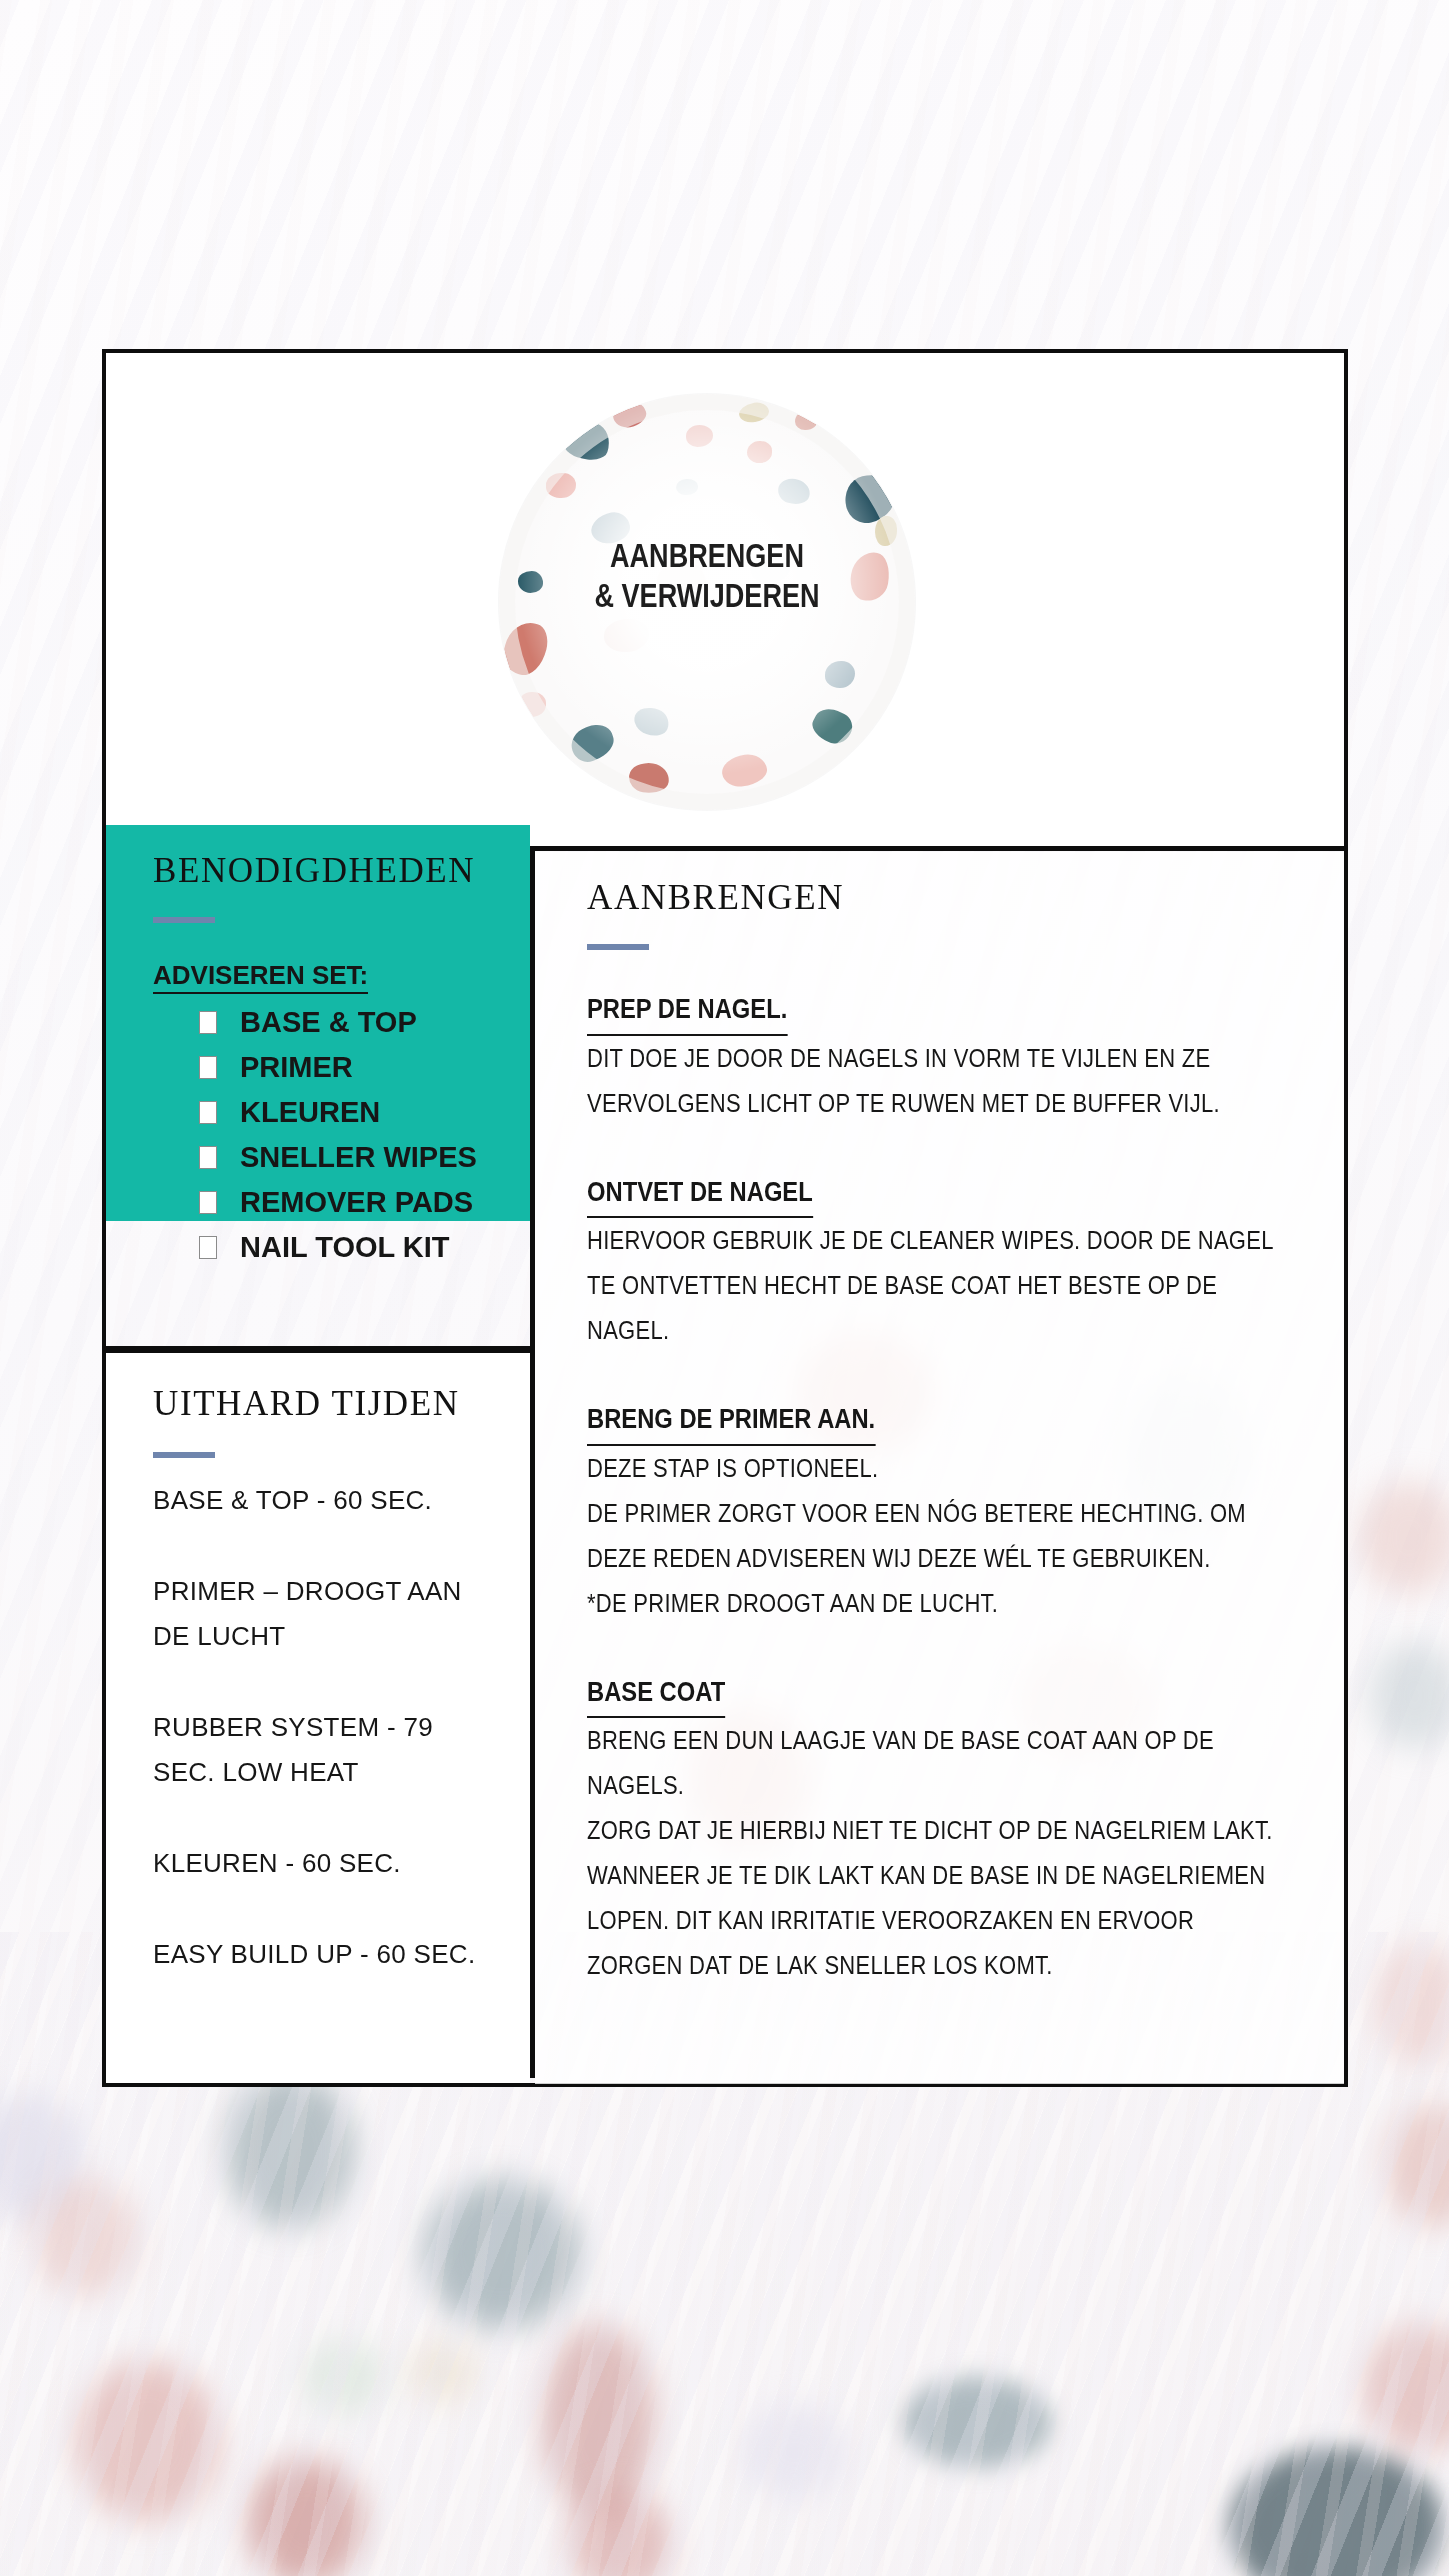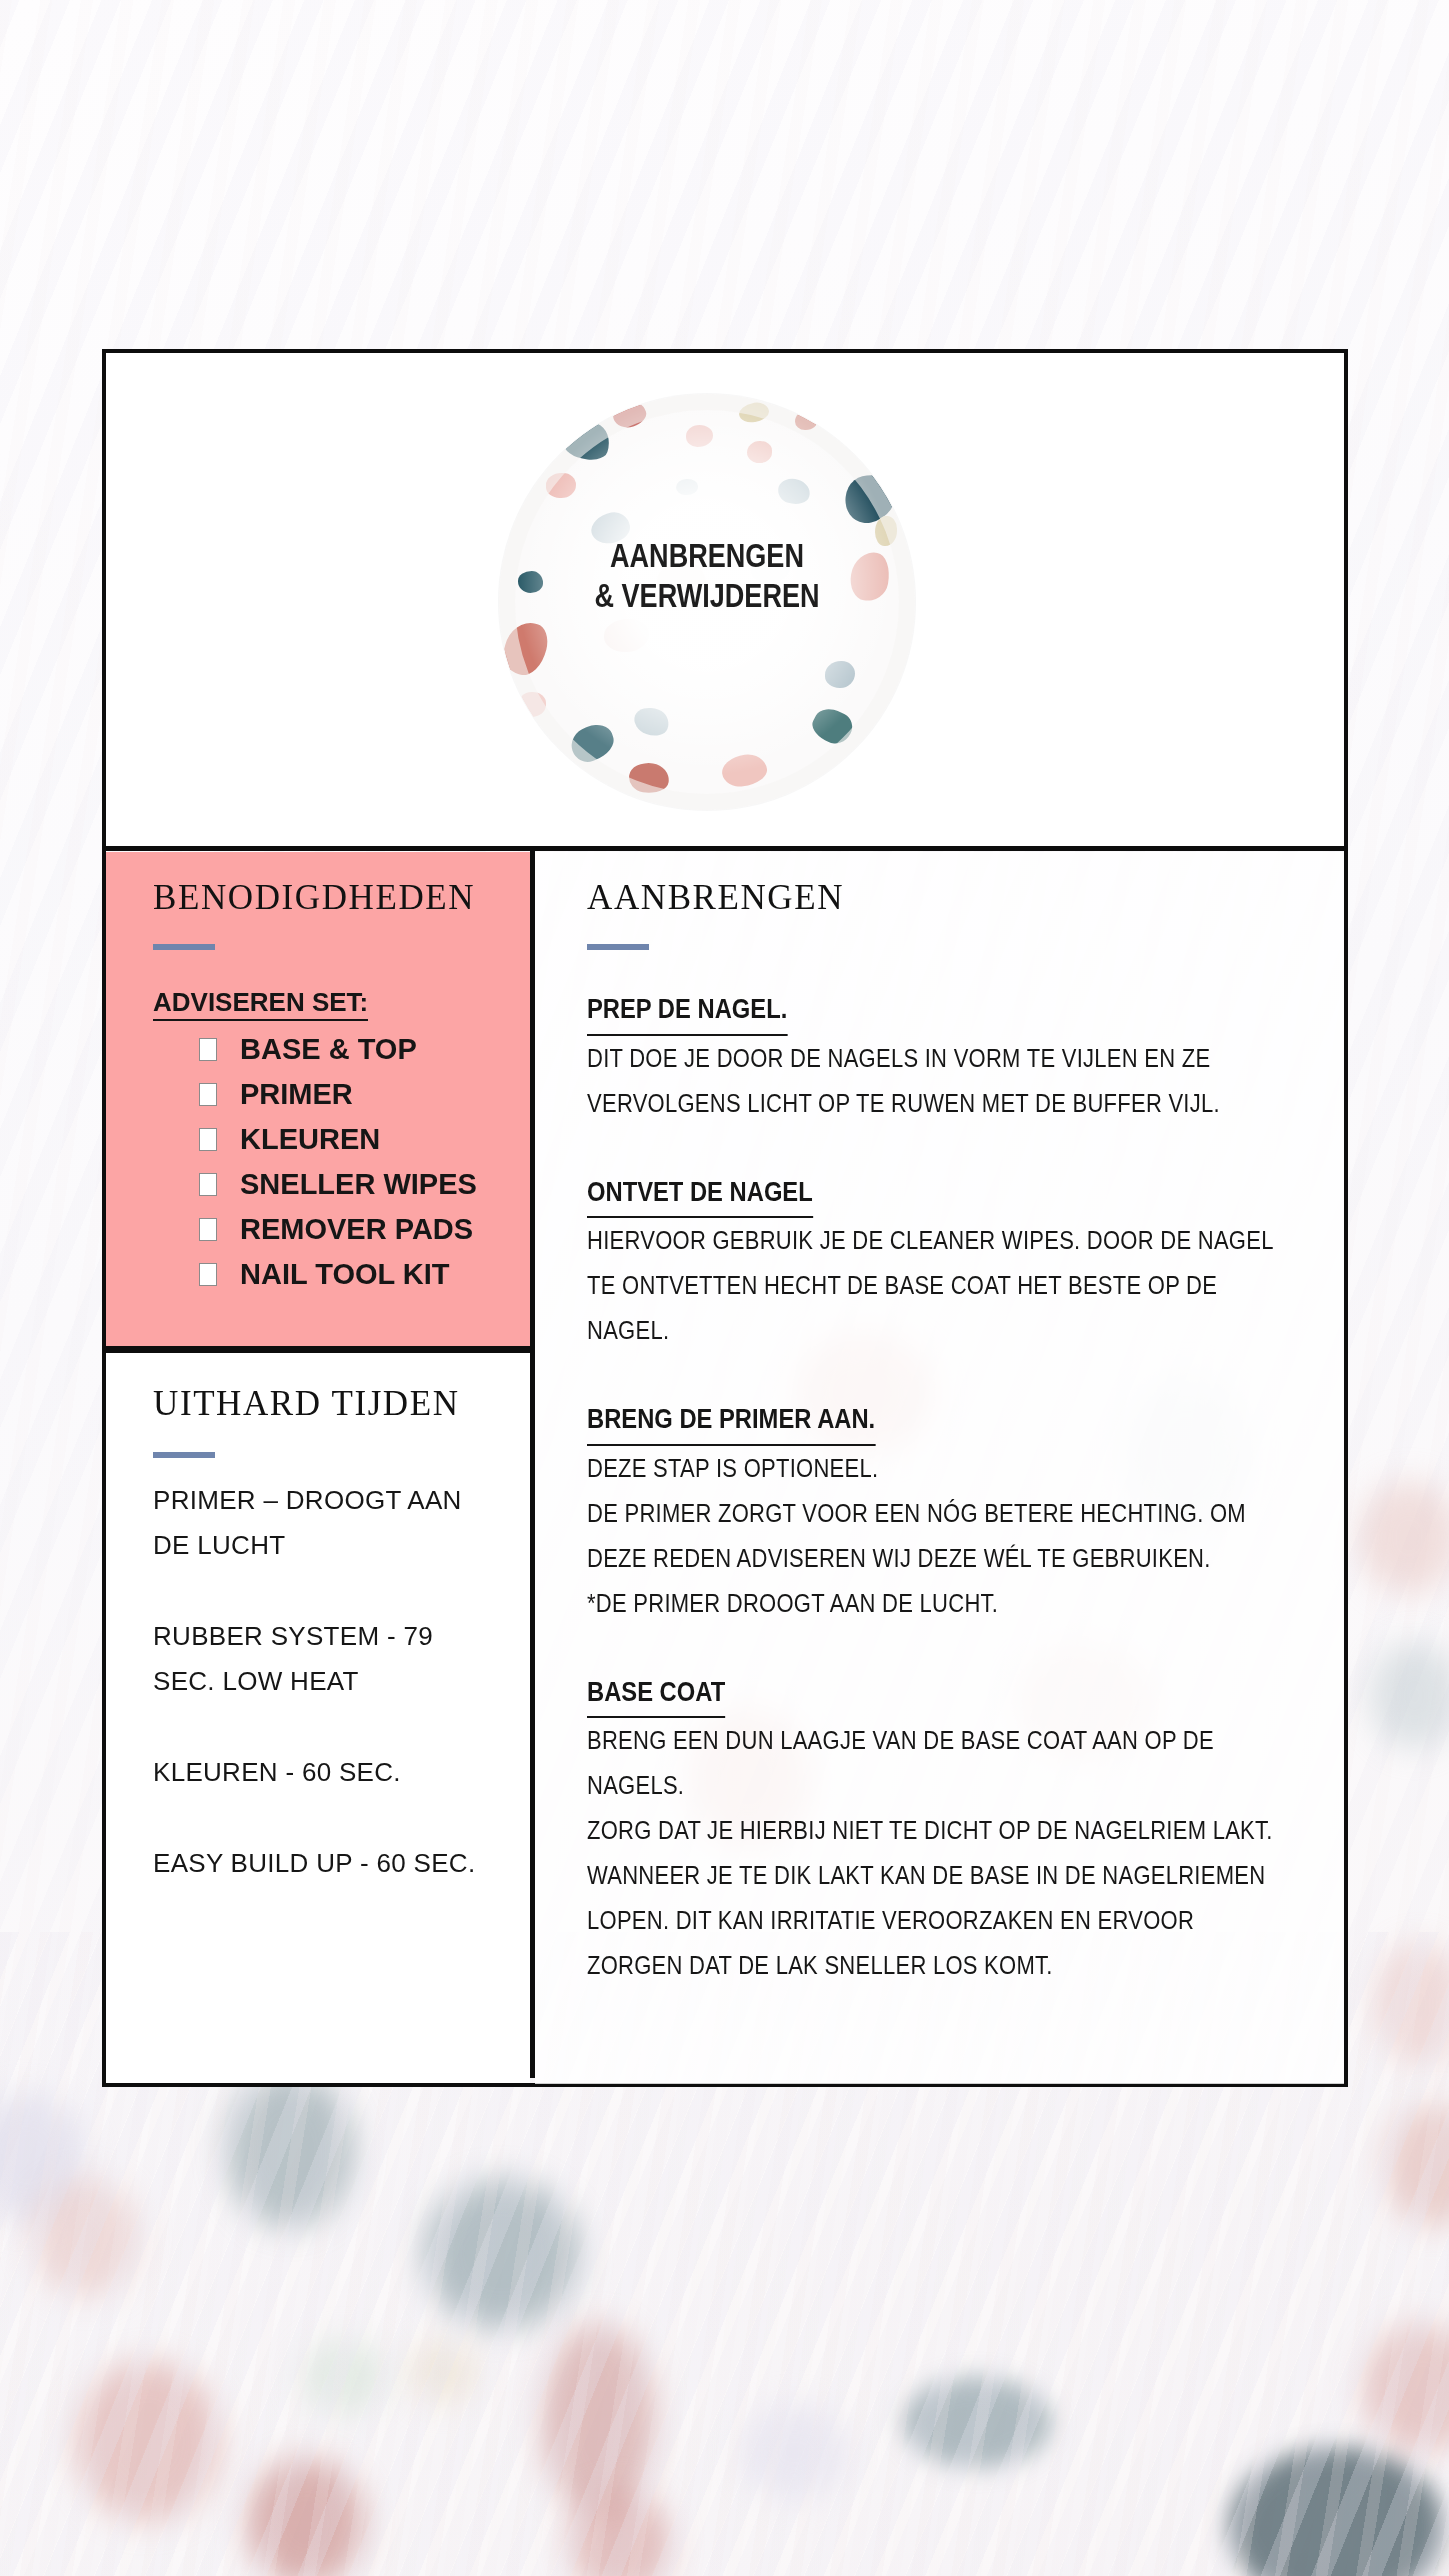--- a/index.html
+++ b/index.html
@@ -17,21 +17,21 @@
   .blob{position:absolute;border-radius:50%;filter:blur(16px);}
   .tealblob{filter:blur(11.8px);}
 
   
   #frame{position:absolute;left:102px;top:349px;width:1238px;height:1730px;
          border:4.3px solid #0d0d0d;}
   .area{position:absolute;}
   #area-header{left:0;top:0;width:1238px;height:493px;background:#ffffff;}
   #div-h1{left:0;top:493px;width:1238px;height:5.4px;background:#0d0d0d;}
   #div-v{left:424px;top:493px;width:5.4px;height:1232px;background:#0d0d0d;}
-  #area-left-top{left:0;top:499px;width:424px;height:494px;background:#fca5a5;}
+  #area-left-top{left:0;top:472px;width:424px;height:396px;background:#14b8a6;}
   #div-h2{left:0;top:993px;width:424px;height:7.5px;background:#0d0d0d;}
   #area-left-bottom{left:0;top:1000px;width:424px;height:730px;background:#ffffff;}
   #area-right{left:429px;top:499px;width:809px;height:1232px;background:rgba(255,255,255,.8);}
 
   
   #logo{position:absolute;left:393px;top:41px;width:416px;height:416px;border-radius:50%;
         background:#fbfafa;overflow:hidden;box-shadow:0 0 0 1.1px rgba(0,0,0,.03);}
   .tz{position:absolute;}
   #logo .rim{position:absolute;inset:0;border-radius:50%;border:16px solid rgba(246,245,243,.6);}
   #logo .haze{position:absolute;inset:0;border-radius:50%;
@@ -175,20 +175,21 @@
             <span class="chk-box"></span>
             <span class="chk-label">NAIL TOOL KIT</span>
           </div>
       </div>
     </div>
 
     <div id="area-left-bottom" class="area">
       <div class="serif-h" style="left:47px;top:33px;">UITHARD TIJDEN</div>
       <div class="rule" style="left:47px;top:99px;"></div>
       <div id="uit-list">
+        <div class="uit-item">BASE &amp; TOP - 60 SEC.</div>
         <div class="uit-item">PRIMER – DROOGT AAN DE LUCHT</div>
         <div class="uit-item">RUBBER SYSTEM - 79 SEC. LOW HEAT</div>
         <div class="uit-item">KLEUREN - 60 SEC.</div>
         <div class="uit-item">EASY BUILD UP - 60 SEC.</div>
       </div>
     </div>
 
     <div id="area-right" class="area">
       <div class="serif-h" style="left:52px;top:28px;">AANBRENGEN</div>
       <div class="rule" style="left:52px;top:92px;"></div>

